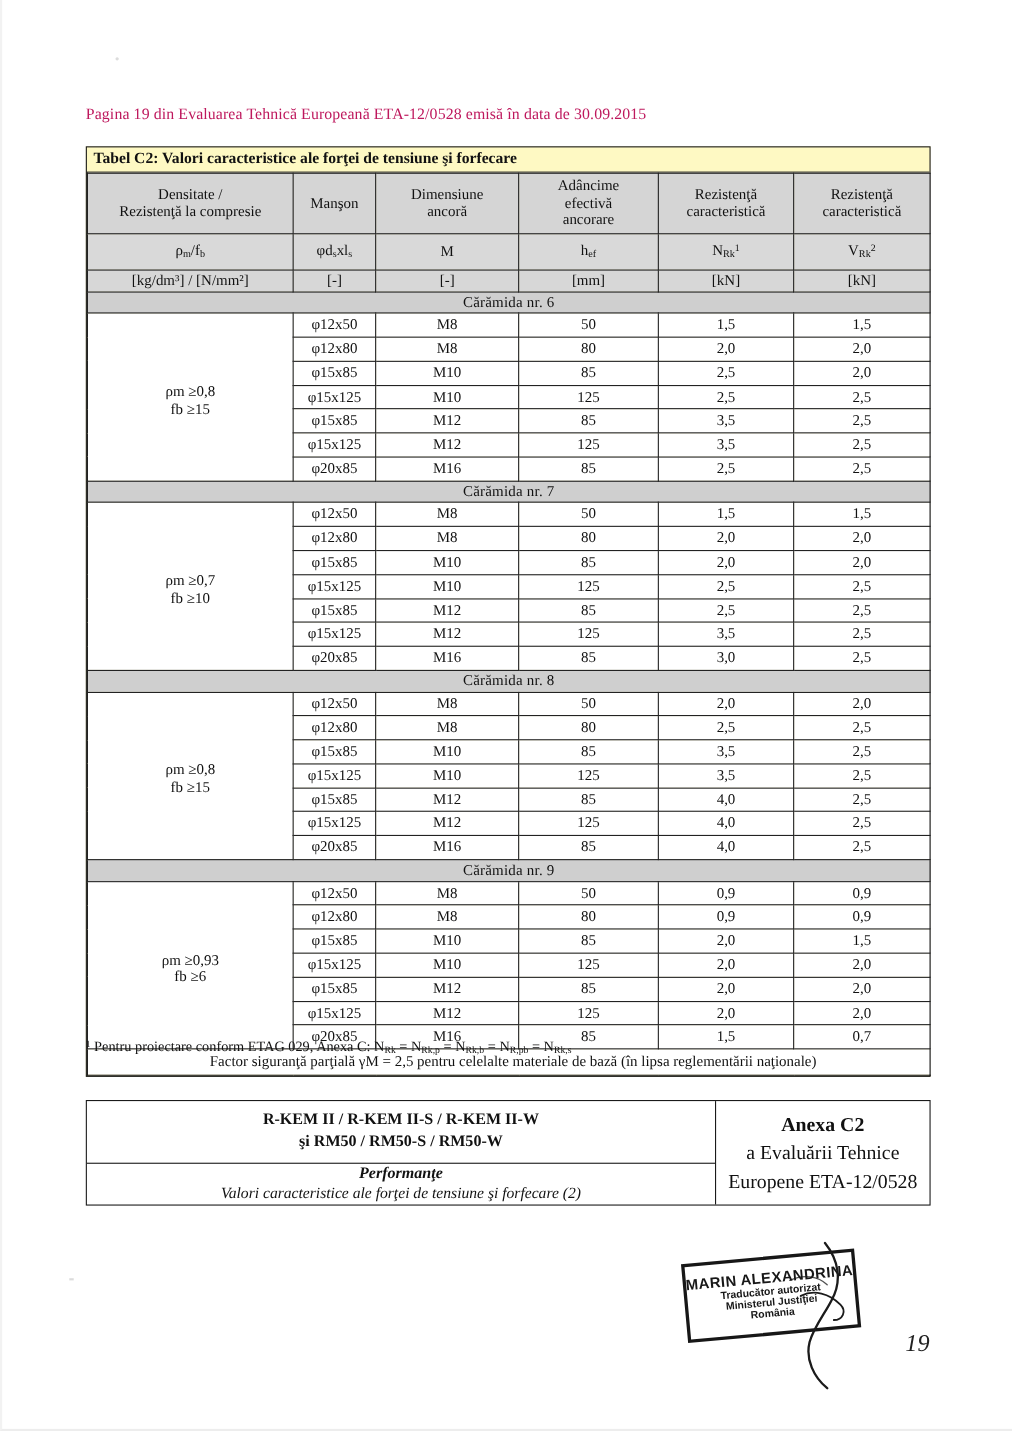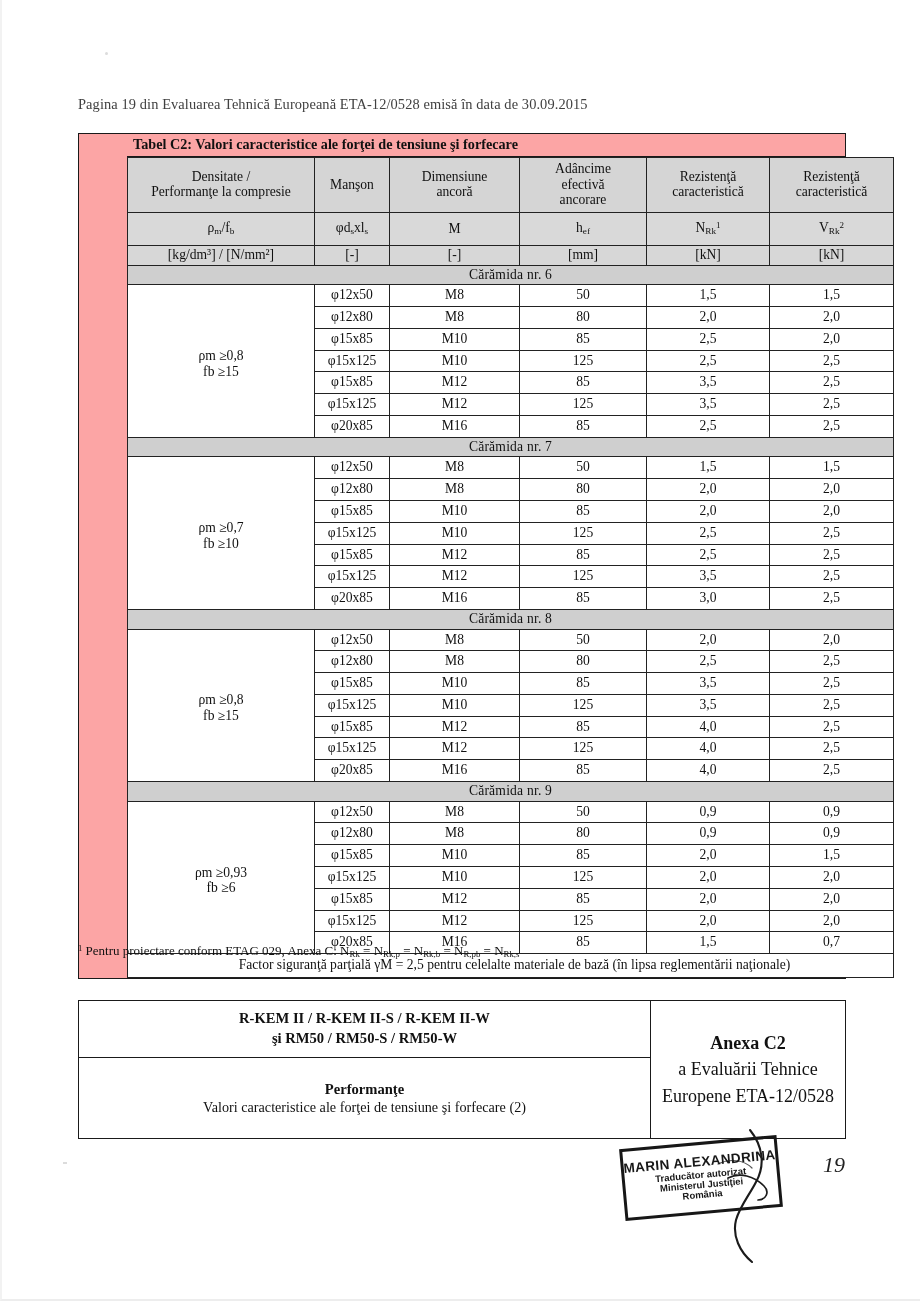--- a/index.html
+++ b/index.html
@@ -31,33 +31,32 @@
     background: #dcdcdc;
   }
 
   .page-header {
     position: absolute;
     left: 78px;
     top: 96px;
     font-size: 14.4px;
     letter-spacing: .1px;
     white-space: nowrap;
-    color: #404040;
+    color: #be185d;
   }
 
   
   .sheet {
     position: absolute;
     left: 78px;
     top: 133px;
     width: 768px;
     border: 1.5px solid #1a1a1a;
     box-sizing: border-box;
-    background: #fca5a5;
-    padding-left: 48px;
+    background: #fef9c3;
   }
   .tbl-caption {
     font-size: 14.2px;
     font-weight: bold;
     padding: 2px 0 2px 6px;
     line-height: 1.25;
     border-bottom: 1.5px solid #1a1a1a;
     white-space: nowrap;
   }
 
@@ -132,21 +131,21 @@
     line-height: 1.55;
   }
   .footnotes div { white-space: nowrap; }
 
   
   .idblock {
     position: absolute;
     left: 78px;
     top: 1000px;
     width: 768px;
-    height: 139px;
+    height: 96px;
     border: 1.5px solid #1a1a1a;
     box-sizing: border-box;
     display: flex;
   }
   .idblock .left {
     width: 572px;
     display: flex;
     flex-direction: column;
     border-right: 1.5px solid #1a1a1a;
     box-sizing: border-box;
@@ -162,20 +161,21 @@
     font-size: 14.6px;
     line-height: 1.35;
   }
   .idblock .left .bot {
     flex: 1;
     display: flex;
     flex-direction: column;
     align-items: center;
     justify-content: center;
     text-align: center;
+    font-style: italic;
   }
   .idblock .left .bot .perf-title {
     font-weight: bold;
     font-size: 14.6px;
     margin-bottom: 1px;
   }
   .idblock .left .bot .perf-sub {
     font-size: 14.2px;
   }
   .idblock .right {
@@ -226,21 +226,21 @@
     left: 700px;
     top: 1120px;
     width: 120px;
     height: 165px;
     pointer-events: none;
   }
 
   .page-number {
     position: absolute;
     left: 823px;
-    top: 1152px;
+    top: 1208px;
     font-size: 22px;
     font-style: italic;
     font-family: "Liberation Serif", serif;
     color: #222;
   }
 </style>
 </head>
 <body>
 
 <div class="page-scan-edge"></div>
@@ -258,21 +258,21 @@
       <col style="width:75px">
       <col style="width:130px">
       <col style="width:127px">
       <col style="width:123px">
       <col style="width:124px">
     </colgroup>
     <thead>
       <tr>
         <th class="hdr-cell">
           <div>Densitate /</div>
-          <div>Performanţe la compresie</div>
+          <div>Rezistenţă la compresie</div>
         </th>
         <th class="hdr-cell">
           <div>Manşon</div>
         </th>
         <th class="hdr-cell">
           <div>Dimensiune</div>
           <div>ancoră</div>
         </th>
         <th class="hdr-cell">
           <div>Adâncime</div>

